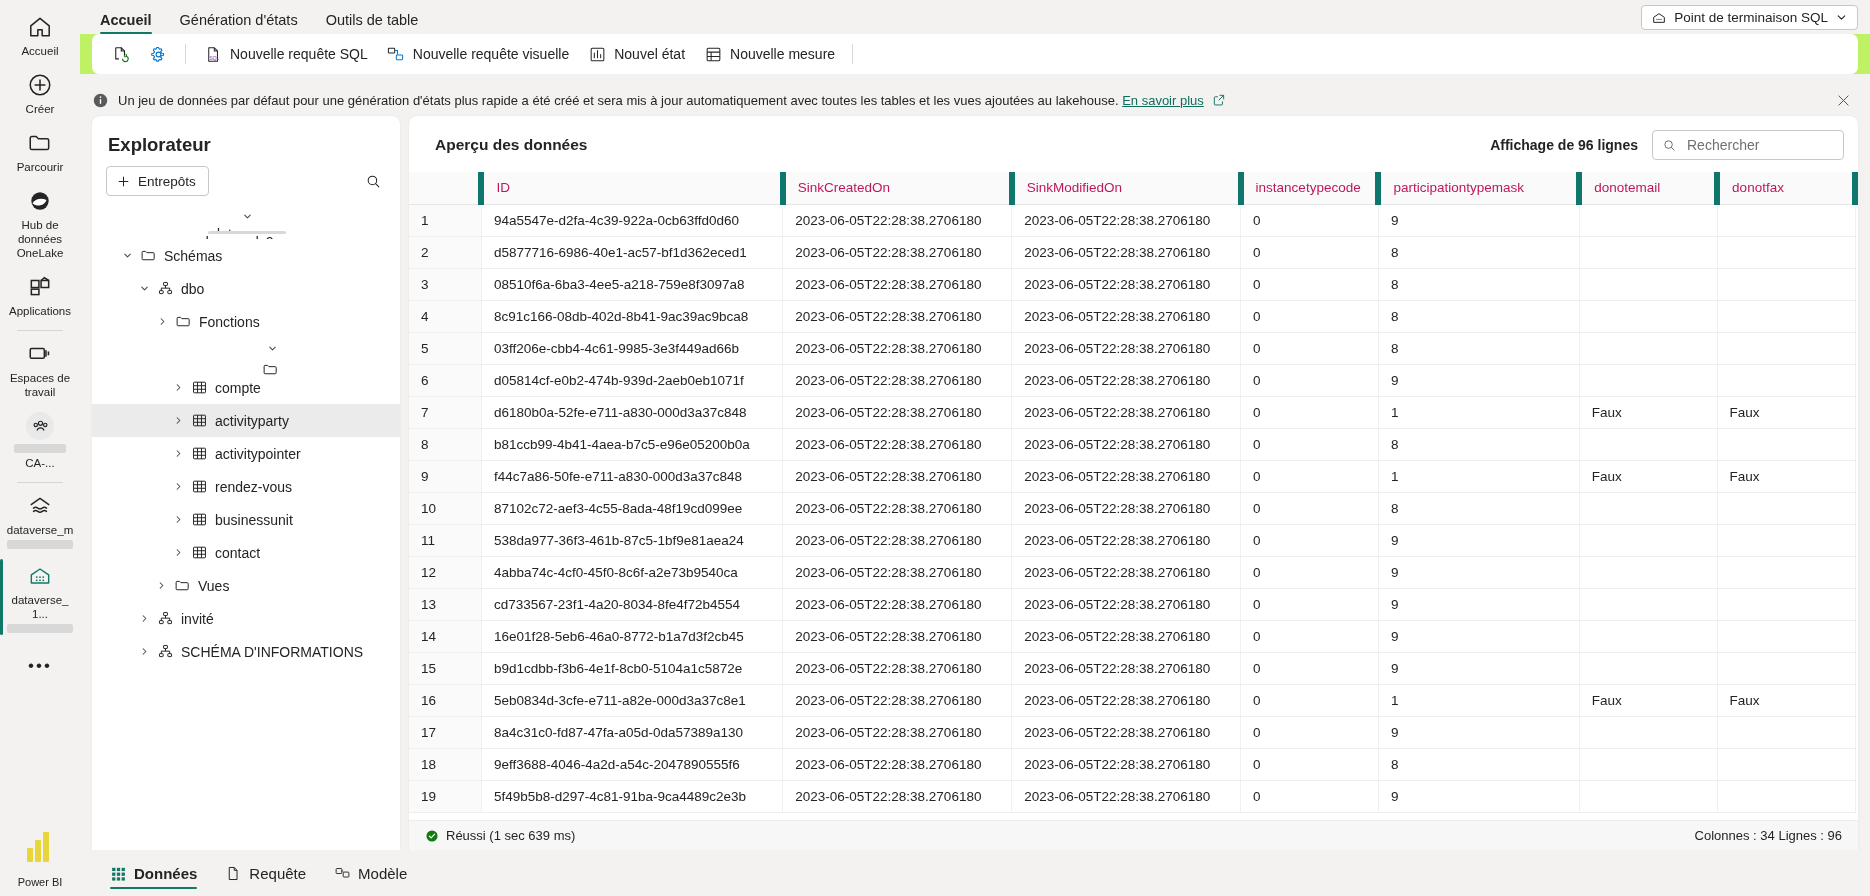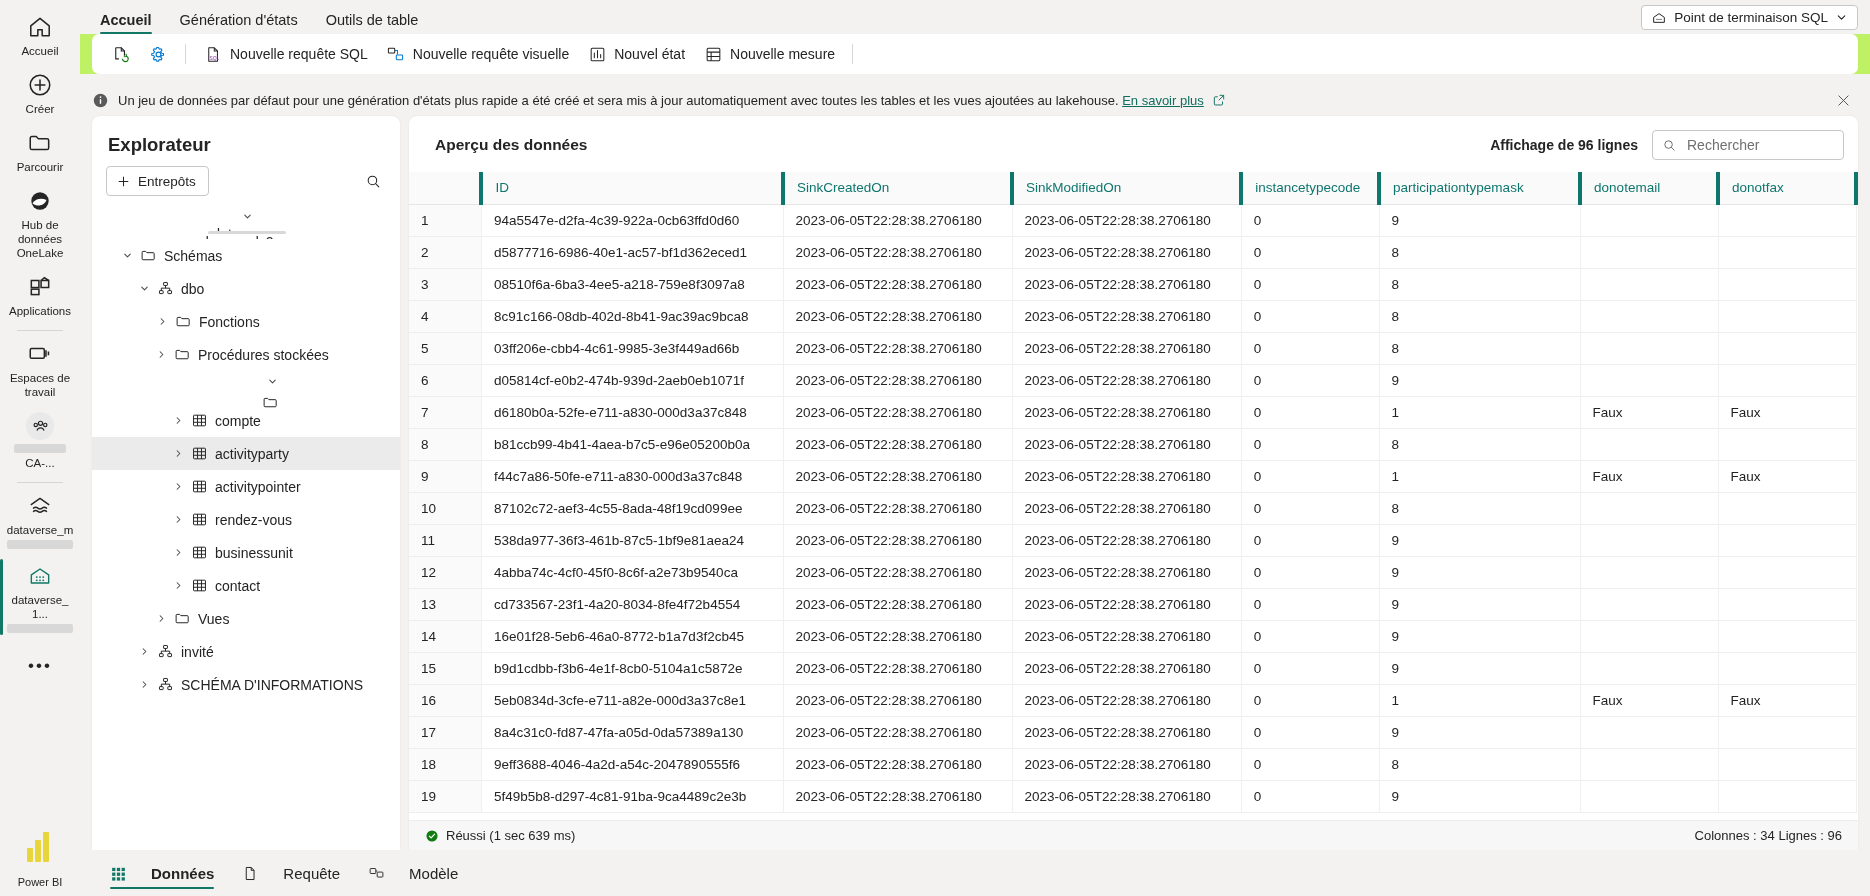--- a/index.html
+++ b/index.html
@@ -179,22 +179,22 @@
   .search-box input {
     border: none; outline: none; font-size: 14px; width: 100%;
     font-family: "Liberation Sans", sans-serif; color: #242424; background: transparent;
   }
   .search-box input::placeholder { color: #707070; }
 
   .table-scroll { flex: 1 1 auto; overflow: hidden; position: relative; }
   table.dgrid { border-collapse: collapse; width: 100%; table-layout: fixed; font-size: 13.5px; }
   table.dgrid th {
     background: #fafafa; font-weight: normal; text-align: left;
-    color: #0f766e; height: 32px; padding: 0 12px;
-    border-bottom: 1px solid #e5e5e5; border-right: 4px solid #0f766e;
+    color: #be185d; height: 32px; padding: 0 12px;
+    border-bottom: 1px solid #e5e5e5; border-right: 6px solid #0f766e;
     white-space: nowrap; overflow: hidden; text-overflow: ellipsis;
     font-size: 13.5px;
   }
   table.dgrid td {
     height: 32px; padding: 0 12px; color: #242424;
     border-bottom: 1px solid #eeeeee; border-right: 1px solid #f0f0f0;
     white-space: nowrap; overflow: hidden; text-overflow: ellipsis;
   }
   td.rownum, th.rownum {
     background: #fafafa; color: #242424; width: 62px;
@@ -215,21 +215,21 @@
   .status-ok { display: flex; align-items: center; gap: 7px; }
   .status-right { margin-left: auto; }
 
   
   .bottombar {
     height: 46px; flex: 0 0 46px;
     display: flex; align-items: center; gap: 4px;
     padding-left: 18px; background: #f3f2f1;
   }
   .bmode {
-    display: flex; align-items: center; gap: 24px;
+    display: flex; align-items: center; gap: 7px;
     padding: 0 12px; height: 46px; cursor: pointer;
     font-size: 15px; color: #242424; position: relative;
   }
   .bmode.active { font-weight: bold; }
   .bmode.active::after {
     content: ""; position: absolute; left: 12px; right: 12px; bottom: 7px;
     height: 2.5px; background: #117865; border-radius: 2px;
   }
   svg { display: block; }
 </style>
@@ -550,33 +550,20 @@
                 <svg width="11" height="11" viewBox="0 0 24 24" fill="none" stroke="#484644" stroke-width="2.2">
                   <path d="M9 6l6 6-6 6" stroke-linecap="round" stroke-linejoin="round"></path>
                 </svg>
               </span>
               <span class="tico">
                 <svg width="17" height="17" viewBox="0 0 24 24" fill="none" stroke="#242424" stroke-width="1.4">
                   <path d="M3 7.5a1.3 1.3 0 011.3-1.3h3.6l1.8 1.8h9A1.3 1.3 0 0120 9.3v7.4a1.3 1.3 0 01-1.3 1.3H4.3A1.3 1.3 0 013 16.7z" stroke-linejoin="round"></path>
                 </svg>
               </span>
               <span class="tlabel">Fonctions</span>
-            </div>
-            <div class="tnode" style="padding-left: 59px;">
-              <span class="chev">
-                <svg width="11" height="11" viewBox="0 0 24 24" fill="none" stroke="#484644" stroke-width="2.2">
-                  <path d="M9 6l6 6-6 6" stroke-linecap="round" stroke-linejoin="round"></path>
-                </svg>
-              </span>
-              <span class="tico">
-                <svg width="17" height="17" viewBox="0 0 24 24" fill="none" stroke="#242424" stroke-width="1.4">
-                  <path d="M3 7.5a1.3 1.3 0 011.3-1.3h3.6l1.8 1.8h9A1.3 1.3 0 0120 9.3v7.4a1.3 1.3 0 01-1.3 1.3H4.3A1.3 1.3 0 013 16.7z" stroke-linejoin="round"></path>
-                </svg>
-              </span>
-              <span class="tlabel">Procédures stockées</span>
             </div>
             <div class="tnode" style="padding-left: 59px; flex-direction: column;">
               <span class="chev">
                 <svg width="11" height="11" viewBox="0 0 24 24" fill="none" stroke="#484644" stroke-width="2.2">
                   <path d="M6 9l6 6 6-6" stroke-linecap="round" stroke-linejoin="round"></path>
                 </svg>
               </span>
               <span class="tico">
                 <svg width="17" height="17" viewBox="0 0 24 24" fill="none" stroke="#242424" stroke-width="1.4">
                   <path d="M3 7.5a1.3 1.3 0 011.3-1.3h3.6l1.8 1.8h9A1.3 1.3 0 0120 9.3v7.4a1.3 1.3 0 01-1.3 1.3H4.3A1.3 1.3 0 013 16.7z" stroke-linejoin="round"></path>

